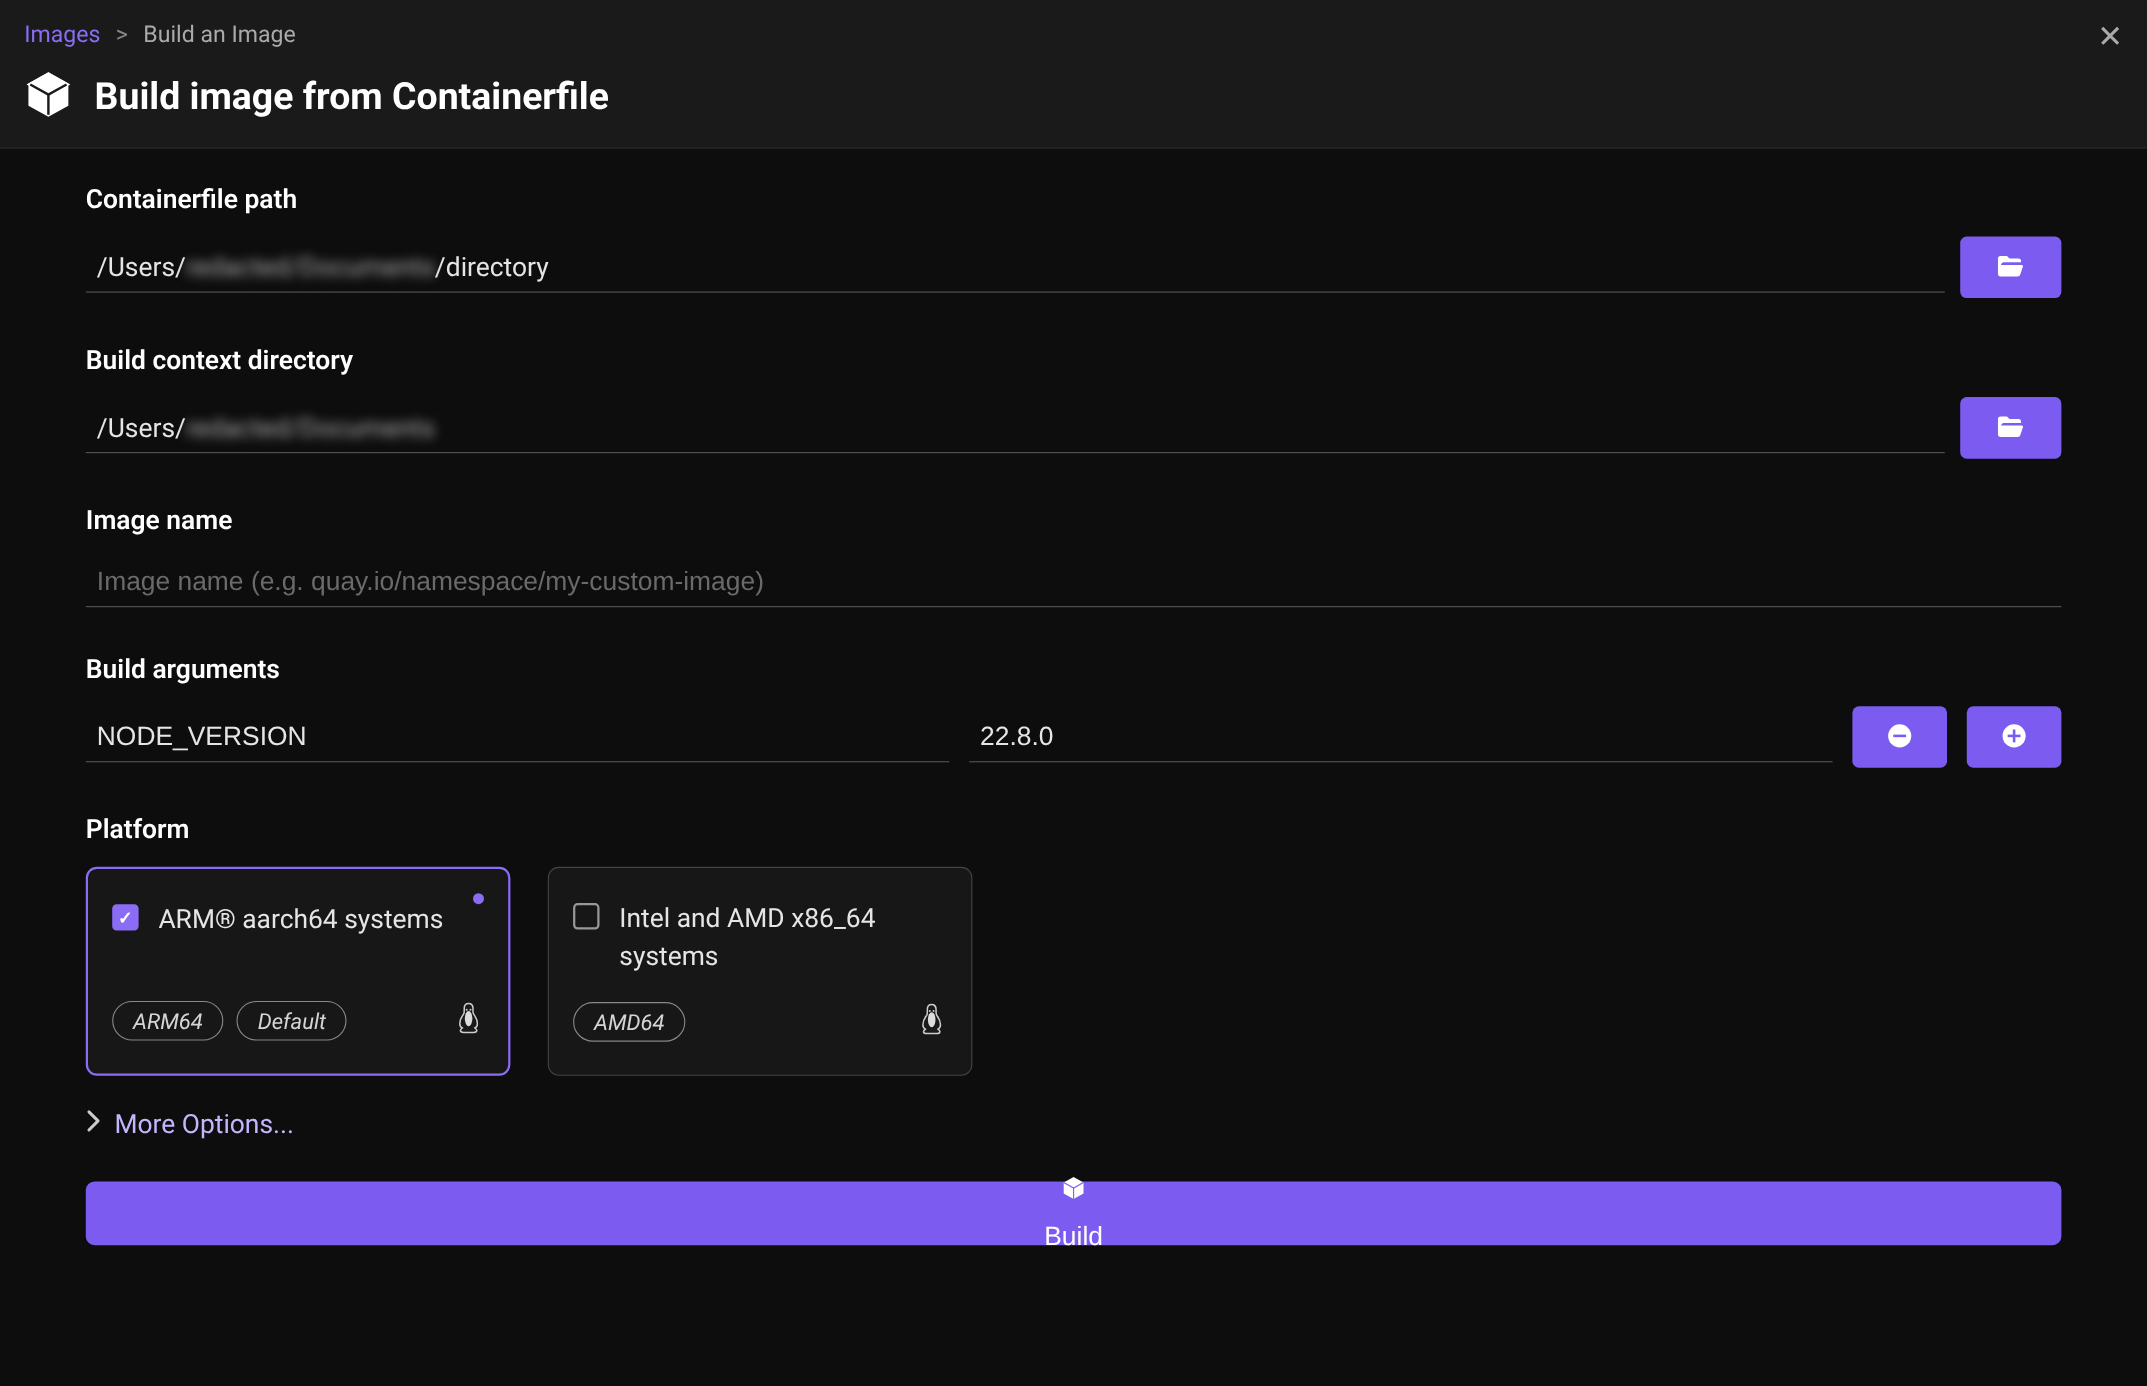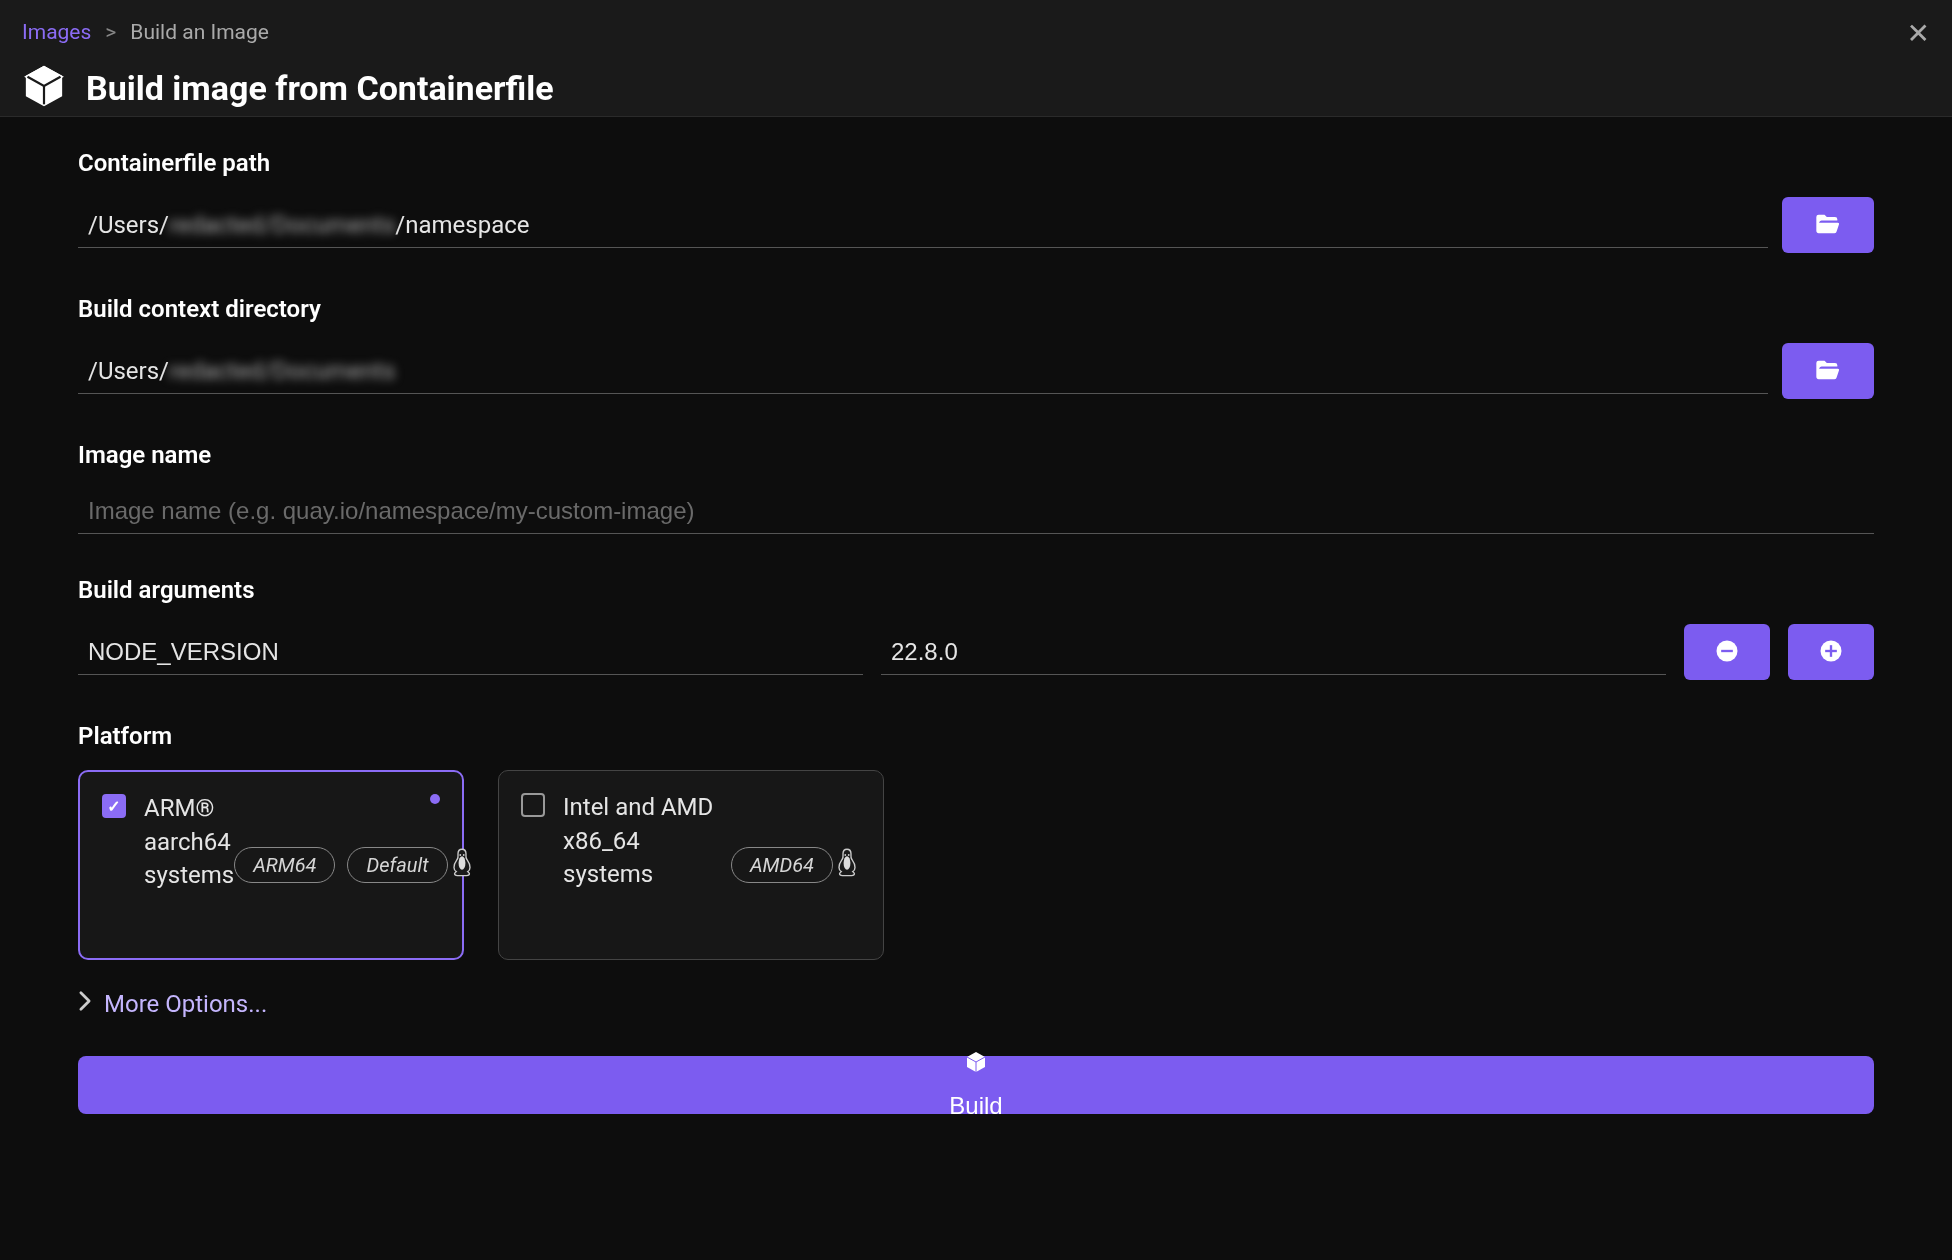--- a/index.html
+++ b/index.html
@@ -10,21 +10,21 @@
     body {
       background-color: #0d0d0d;
       color: #e5e5e5;
       font-family: -apple-system, BlinkMacSystemFont, "Segoe UI", Roboto, sans-serif;
       width: 1952px;
       height: 1260px;
       overflow: hidden;
     }
     .header {
       background-color: #1a1a1a;
-      padding: 20px 22px 4px 22px;
+      padding: 20px 22px 22px 22px;
       border-bottom: 1px solid #2a2a2a;
       position: relative;
     }
     .breadcrumb {
       display: flex;
       align-items: center;
       gap: 14px;
       font-size: 21px;
       margin-bottom: 18px;
     }
@@ -137,23 +137,24 @@
     }
     .platform-row {
       display: flex;
       gap: 34px;
     }
     .platform-card {
       width: 386px;
       height: 190px;
       border: 1px solid #444;
       border-radius: 10px;
-      padding: 20px 22px;
+      padding: 30px 22px;
       background-color: #171717;
       display: flex;
+      flex-direction: column;
       justify-content: space-between;
       position: relative;
       cursor: pointer;
     }
     .platform-card.selected {
       border: 2px solid #8b6cf5;
     }
     .platform-card-top {
       display: flex;
       align-items: flex-start;
@@ -274,21 +275,21 @@
     <h1 class="page-title">Build image from Containerfile</h1>
   </div>
 </div>
 
 <div class="content">
 
   <div class="field-group">
     <label class="field-label">Containerfile path</label>
     <div class="input-row">
       <div class="text-input">
-        <span>/Users/</span><span class="blurred-value">redacted/Documents</span><span>/namespace</span>
+        <span>/Users/</span><span class="blurred-value">redacted/Documents</span><span>/directory</span>
       </div>
       <button class="icon-btn">
         <span>
           <svg viewBox="0 0 24 24">
               <path d="M2 6a2 2 0 012-2h5l2 2h7a2 2 0 012 2v1H6.5a2 2 0 00-1.9 1.37L2 18V6zm2.5 5h16a1 1 0 01.95 1.32l-2 6A2 2 0 0117.55 20H4a2 2 0 01-1.9-2.63l2-6A1 1 0 014.5 11z"></path>
             </svg>
         </span>
       </button>
     </div>
   </div>

